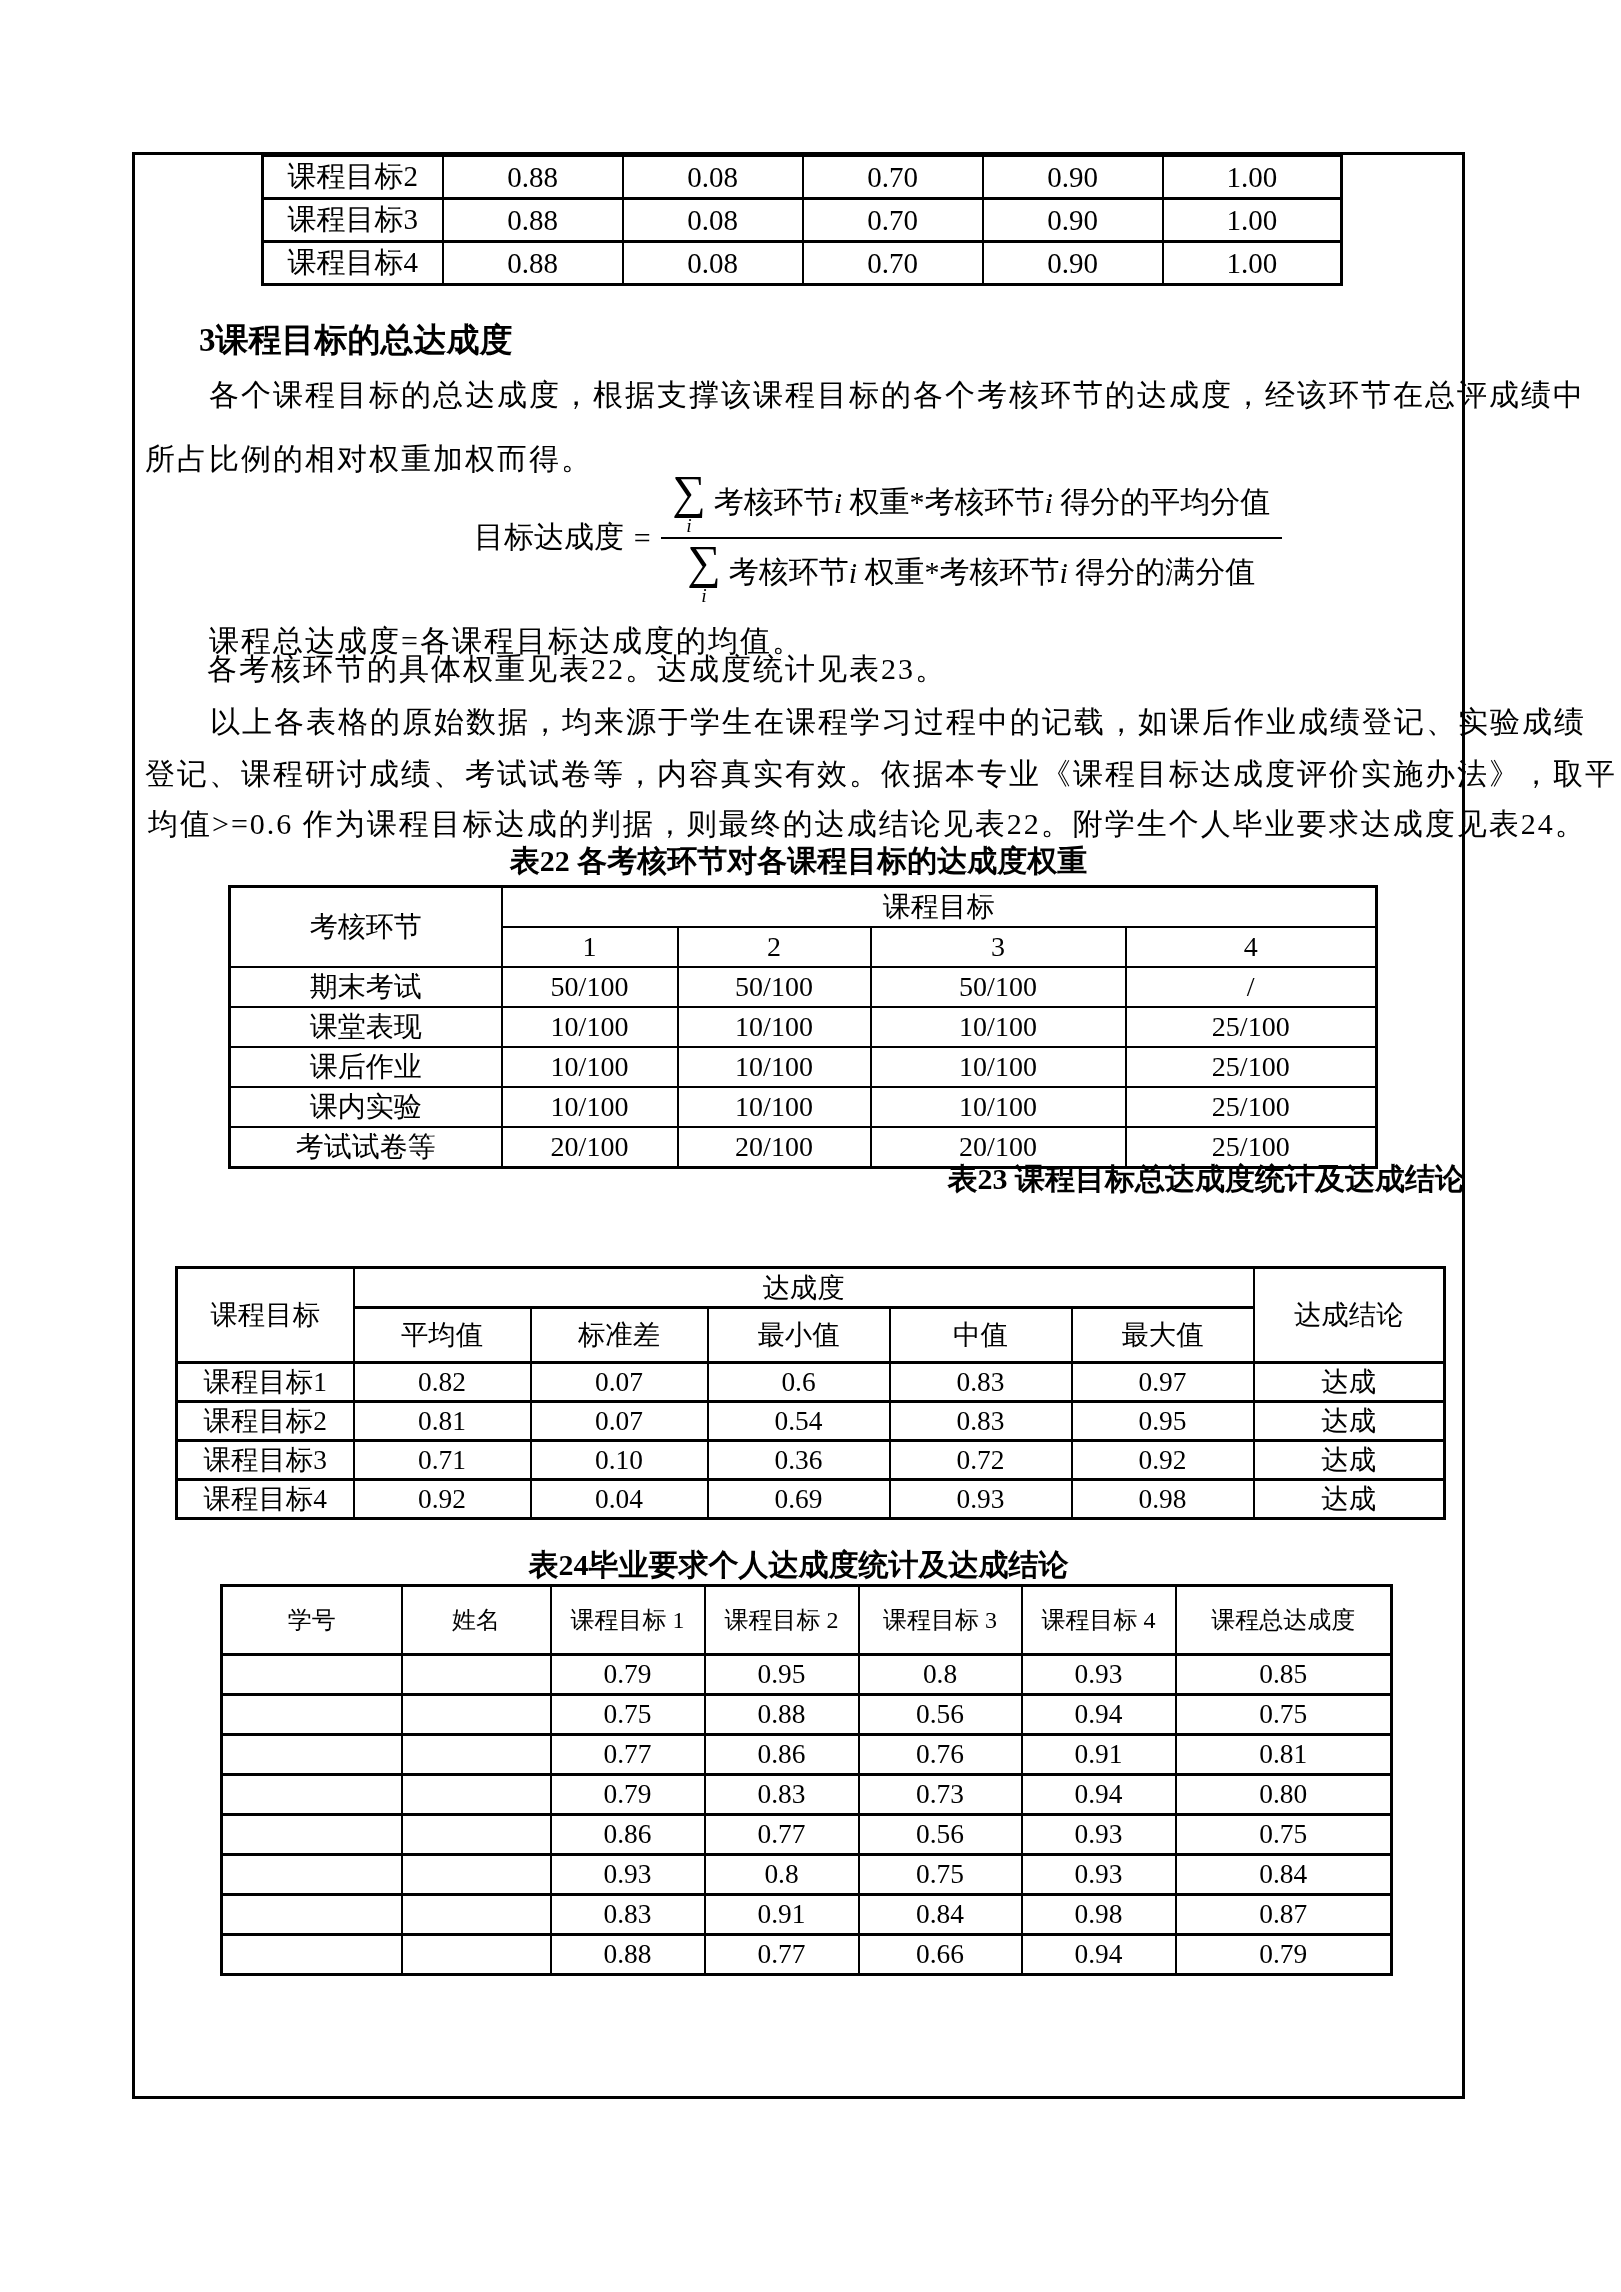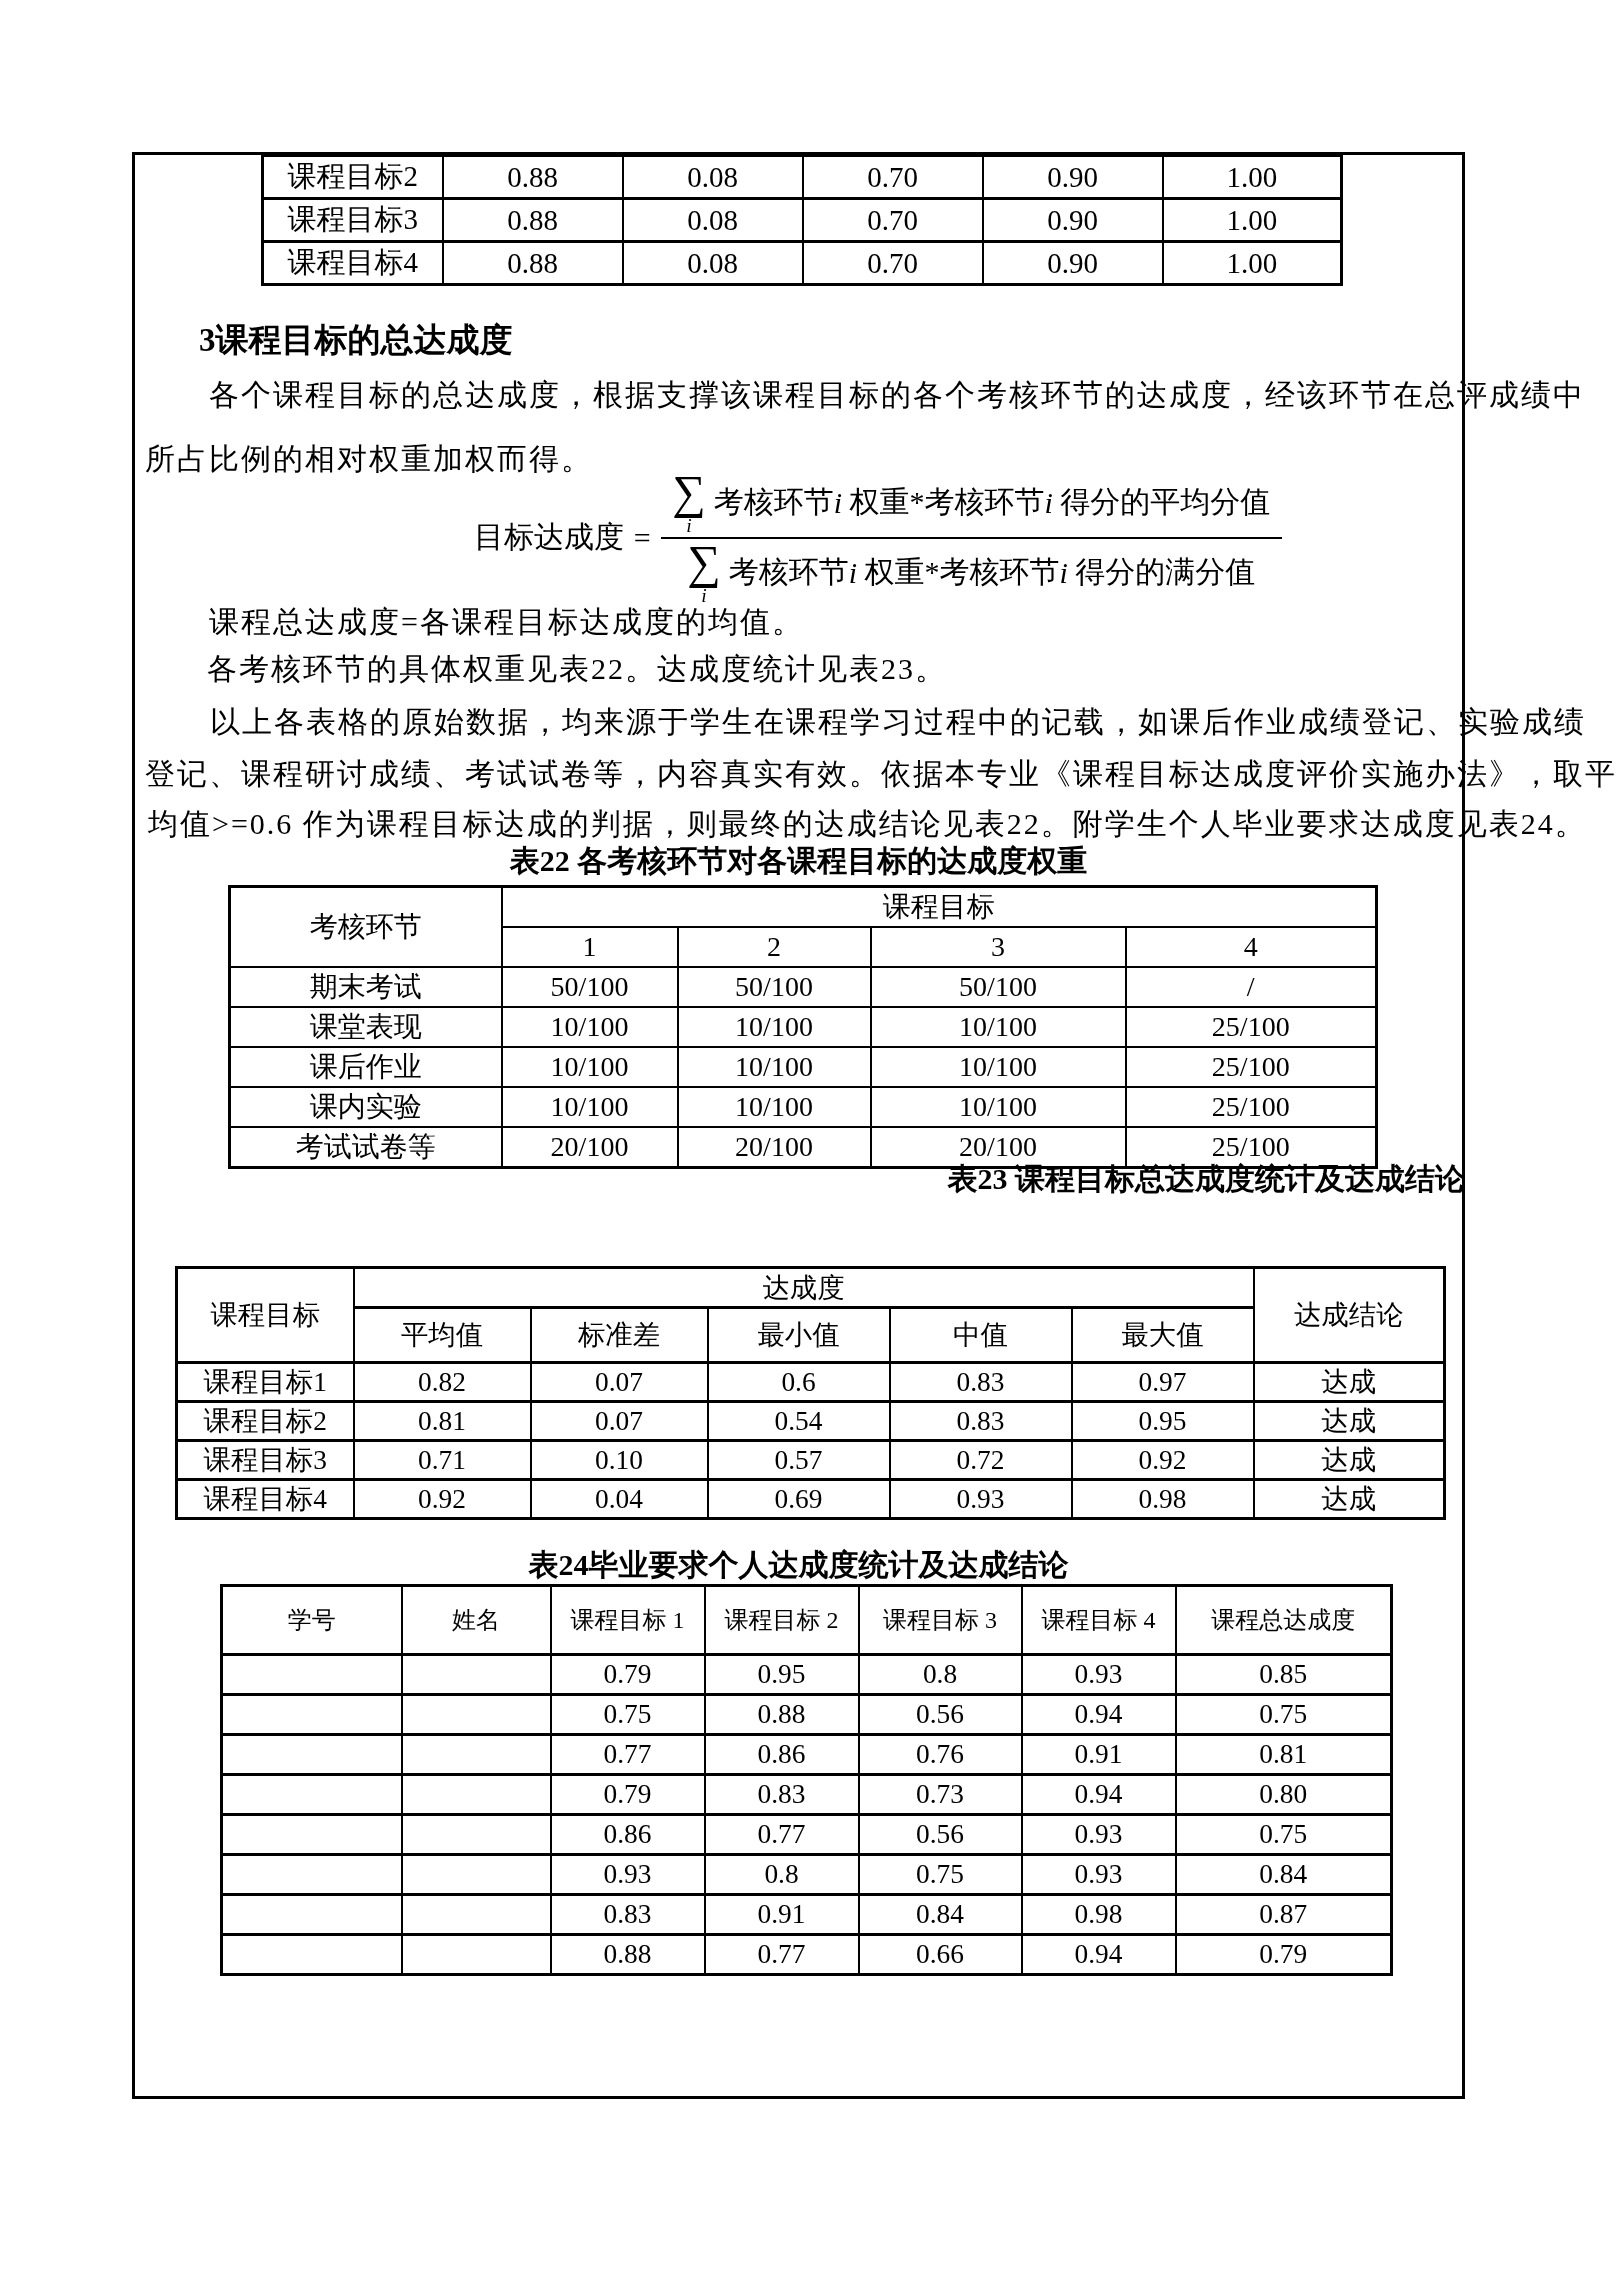--- a/index.html
+++ b/index.html
@@ -22,21 +22,21 @@
   
   .t-prev{left:261px;top:154px;}
   .t-prev table{border:3.9px solid #000;}
   .t-prev td{border:2.9px solid #000;border-top-width:3.9px;border-bottom-width:3.9px;height:41px;font-size:29px;}
 
   
   .heading{left:199px;top:318px;font-size:33px;font-weight:bold;white-space:nowrap;}
   .bodyline{font-size:30px;white-space:nowrap;letter-spacing:2px;}
   .p1l1{left:209px;top:375px;}
   .p1l2{left:145px;top:439px;}
-  .l-mean{left:209px;top:602px;}
+  .l-mean{left:209px;top:621px;}
   .l-weights{left:207px;top:649px;}
   .p2l1{left:210px;top:702px;}
   .p2l2{left:145px;top:754px;}
   .p2l3{left:148px;top:804px;}
 
   
   .formula{left:474px;top:469px;display:flex;align-items:center;font-size:30px;}
   .formula .eq{margin:0 9.8px;}
   .frac{display:inline-block;text-align:center;}
   .frow{display:flex;align-items:center;justify-content:center;padding:2px 11.8px;}
@@ -249,21 +249,21 @@
       <td>0.07</td>
       <td>0.54</td>
       <td>0.83</td>
       <td>0.95</td>
       <td>达成</td>
     </tr>
     <tr class="drow">
       <td>课程目标3</td>
       <td>0.71</td>
       <td>0.10</td>
-      <td>0.57</td>
+      <td>0.36</td>
       <td>0.72</td>
       <td>0.92</td>
       <td>达成</td>
     </tr>
     <tr class="drow">
       <td>课程目标4</td>
       <td>0.92</td>
       <td>0.04</td>
       <td>0.69</td>
       <td>0.93</td>

